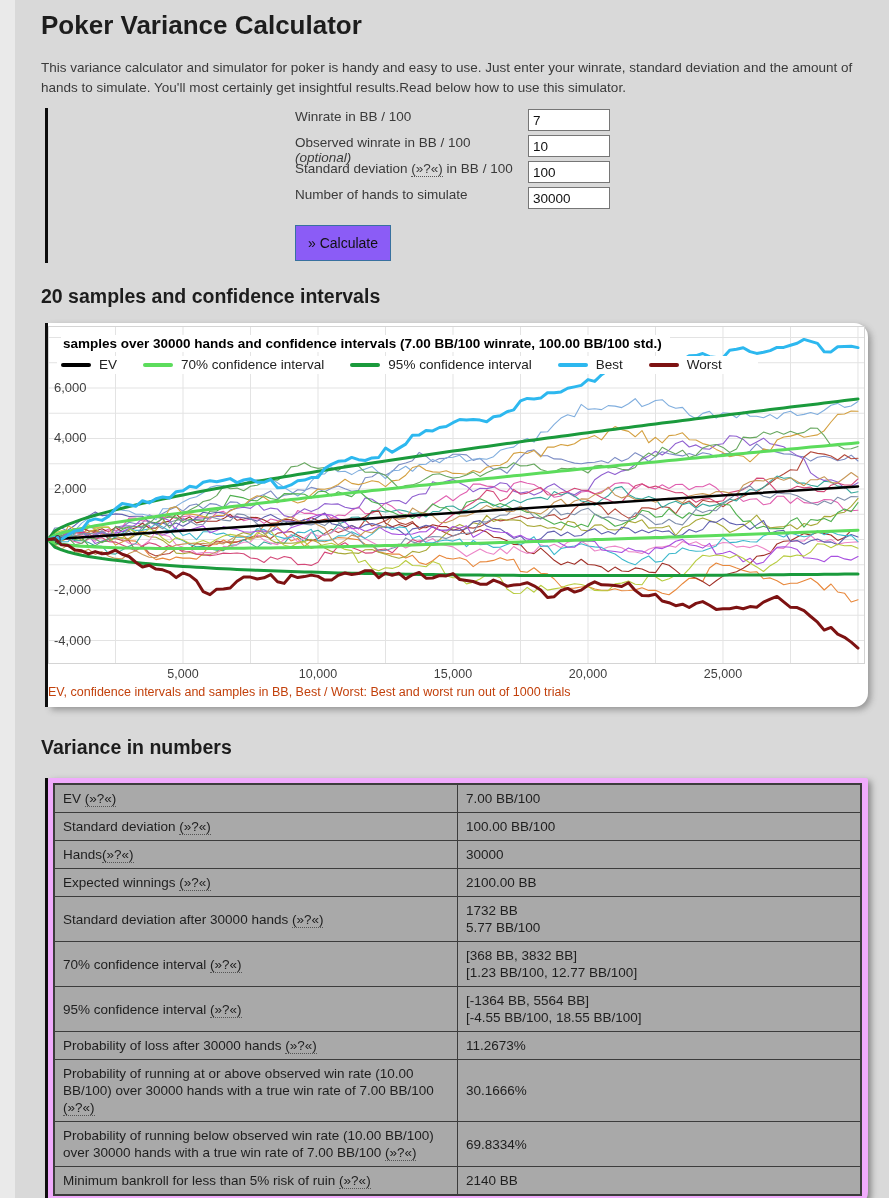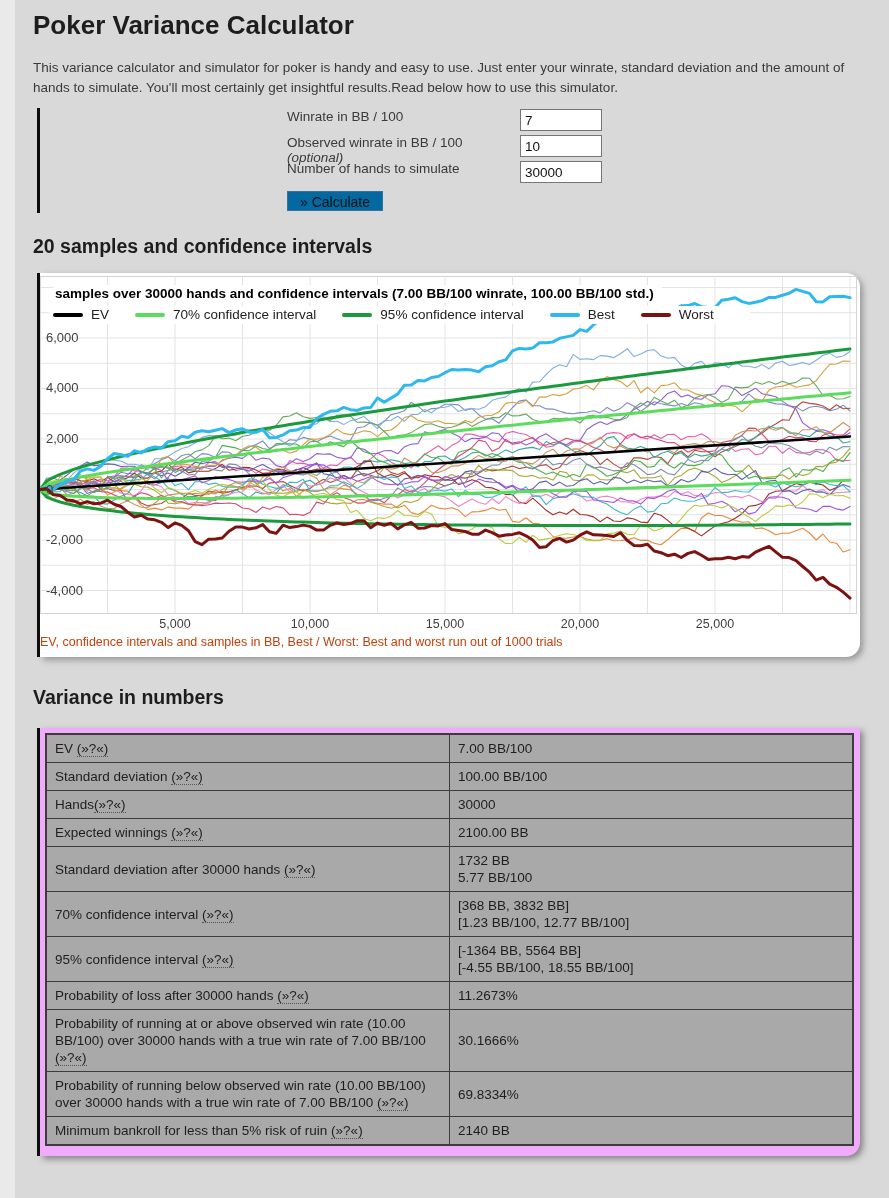--- a/index.html
+++ b/index.html
@@ -1,28 +1,28 @@
 <!DOCTYPE html>
 <html><head>
 <meta charset="utf-8">
 <style>
 *{box-sizing:border-box;margin:0;padding:0}
 html,body{width:889px;height:1198px;overflow:hidden}
 body{background:#eaeaea;font-family:"Liberation Sans","DejaVu Sans",sans-serif;color:#222}
-.main{position:absolute;left:15px;top:0;width:874px;height:1198px;background:#d9d9d9;padding-left:18px}
+.main{position:absolute;left:15px;top:0;width:874px;height:1198px;background:#d9d9d9;padding-left:26px}
 h1{font-size:26px;line-height:31px;color:#1d1d1d;margin-top:10px;font-weight:bold}
 .intro{margin-top:17px;font-size:13.5px;line-height:20px;color:#3a3a3a;width:818px}
 .bq{border-left:3px solid #0d0d0d;margin-left:4px}
 .form-bq{margin-top:10px;padding:1px 0 2px 247px}
 .form-row{display:flex;height:26px}
 .form-label{width:233px;font-size:13.5px;color:#3a3a3a}
 .form-label .italic{font-style:italic}
 .help{border-bottom:1px dotted #555;cursor:help}
 .form-input{width:82px;height:22px;border:1px solid #767676;background:#fff;font-family:inherit;font-size:13.5px;padding:1px 4px;color:#111}
-.calc-btn{margin-top:4px;height:20px;background:#0369a1;border:1px solid #38719f;font-family:inherit;font-size:14px;color:#111;padding:2px 12px;cursor:pointer}
+.calc-btn{margin-top:12px;height:36px;background:#8b5cf6;border:1px solid #38719f;font-family:inherit;font-size:14px;color:#111;padding:2px 12px;cursor:pointer}
 h2{font-size:19.5px;color:#1d1d1d;font-weight:bold}
 .h2-chart{margin-top:22px}
 .h2-table{margin-top:29px}
 .chart-bq{margin-top:15px}
 .chart-card{width:820px;background:#fff;border-radius:0 14px 14px 0;box-shadow:3px 3px 6px rgba(70,70,70,.45);position:relative;padding-top:3px}
 .plot-wrap{position:relative;width:817px;height:338px}
 .plot-wrap svg{display:block}
 .chart-title{position:absolute;top:9px;left:13px;background:#fff;font-size:13.5px;font-weight:bold;color:#000;padding:1px 8px 1px 2px;white-space:nowrap}
 .chart-legend{position:absolute;top:30px;left:9px;background:#fff;padding:1px 10px 2px 4px;display:flex;align-items:center}
 .legend-item{display:inline-flex;align-items:center;margin-right:26px;font-size:13.5px;color:#222;white-space:nowrap}
@@ -50,20 +50,24 @@
 
   <div class="bq form-bq">
     <div id="form-rows">
         <div class="form-row">
           <span class="form-label"><span>Winrate in BB / 100</span></span>
           <input class="form-input" type="text" value="7" style="">
         </div>
         <div class="form-row">
           <span class="form-label"><span>Observed winrate in BB / 100 </span><span class="italic">(optional)</span></span>
           <input class="form-input" type="text" value="10" style="">
+        </div>
+        <div class="form-row">
+          <span class="form-label"><span>Standard deviation </span><span class="help">(»?«)</span><span> in BB / 100</span></span>
+          <input class="form-input" type="text" value="100" style="">
         </div>
         <div class="form-row">
           <span class="form-label"><span>Number of hands to simulate</span></span>
           <input class="form-input" type="text" value="30000" style="">
         </div>
       </div>
     <button class="calc-btn">» Calculate</button>
   </div>
 
   <h2 class="h2-chart">20 samples and confidence intervals</h2>

